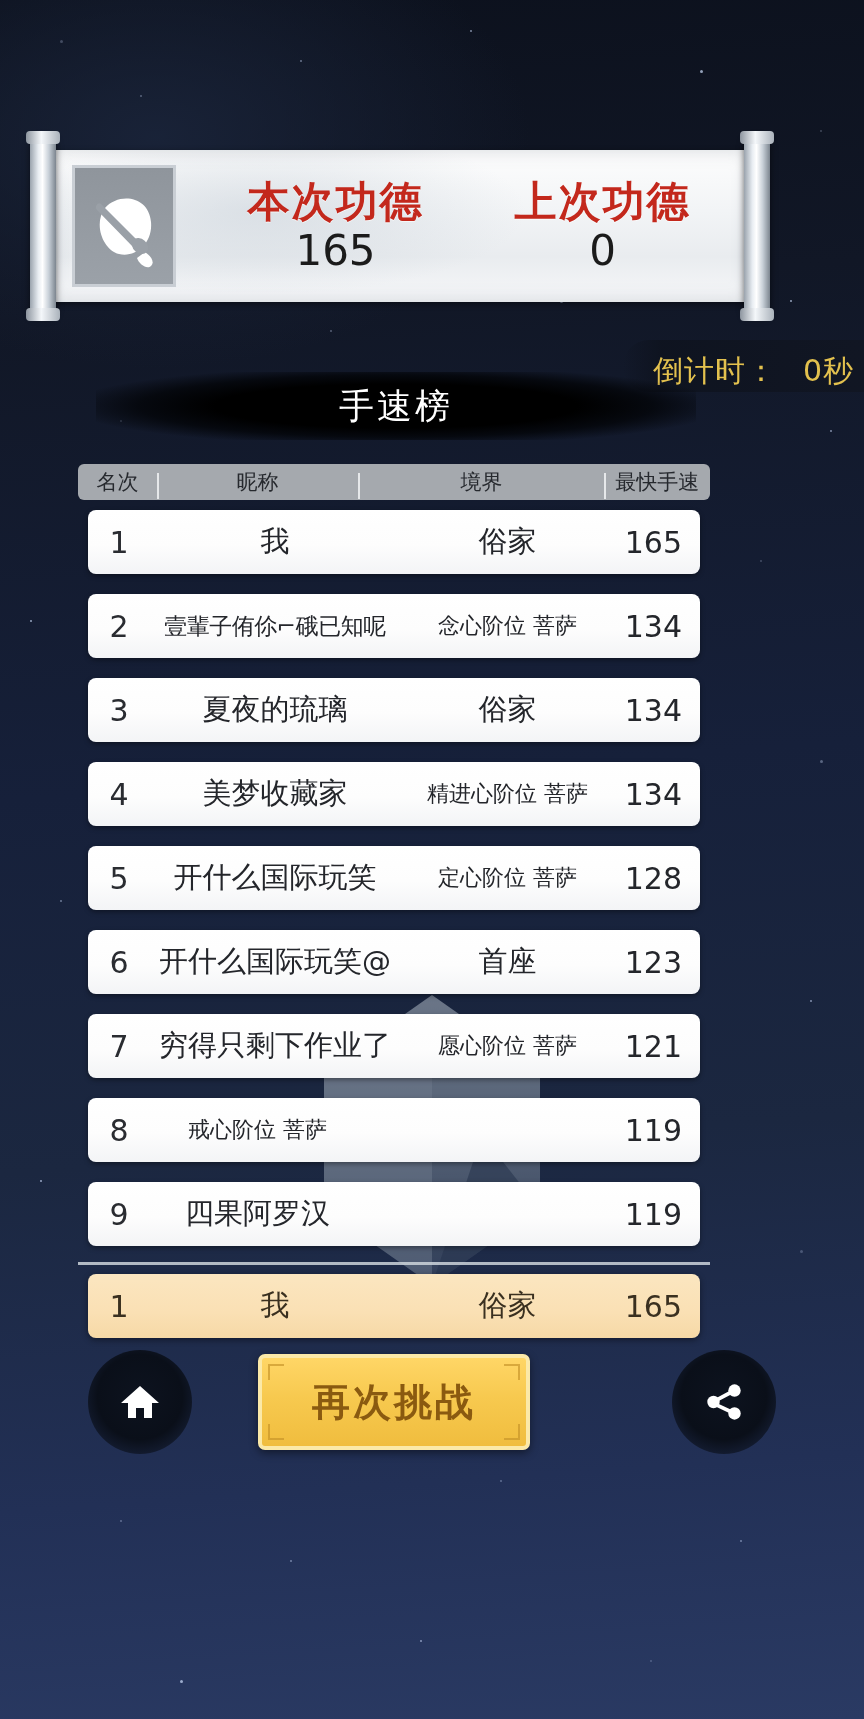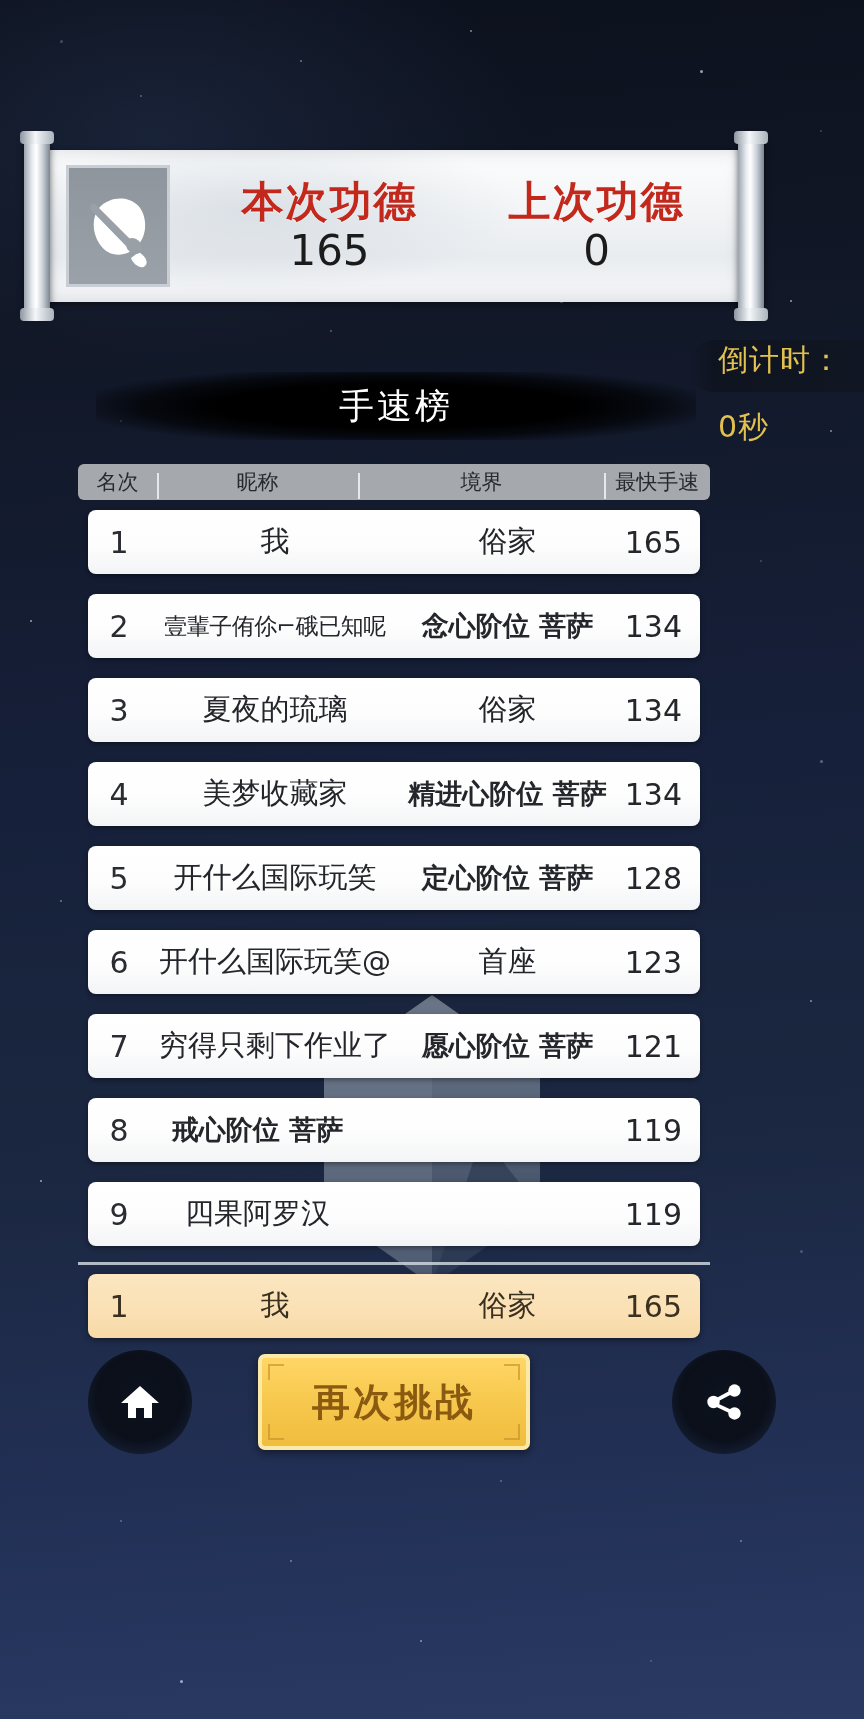--- a/index.html
+++ b/index.html
@@ -44,21 +44,21 @@
     z-index: 1;
     opacity: .55;
     pointer-events: none;
   }
 
   .screen { position: relative; z-index: 3; width: 864px; height: 1719px; }
 
   
   .merit-wrap {
     position: absolute;
-    left: 24px;
+    left: 30px;
     top: 136px;
     width: 740px;
     height: 180px;
     padding-left: 38px;
   }
   .scroll-rod {
     position: absolute;
     top: 0;
     width: 26px;
     height: 180px;
@@ -126,28 +126,27 @@
     margin-top: 2px;
     font-family: "DejaVu Sans", "Liberation Sans", sans-serif;
   }
 
   
   .countdown {
     position: absolute;
     right: 0;
     top: 340px;
     height: 52px;
-    padding: 0 22px 0 30px;
-    display: flex;
-    align-items: flex-start;
+    padding: 0 10px 0 30px;
+    display: flex;
+    align-items: flex-end;
     gap: 26px;
     background: linear-gradient(90deg, rgba(10,14,24,0) 0%, rgba(14,19,31,.92) 16%, rgba(17,22,35,.97) 100%);
     border-radius: 26px 0 0 26px;
     z-index: 4;
-    flex-direction: column;
   }
   .countdown span {
     font-size: 30px;
     color: #e3c14e;
     letter-spacing: 1px;
     white-space: nowrap;
   }
 
   
   .board-title {
@@ -226,21 +225,21 @@
     white-space: nowrap;
     overflow: hidden;
   }
   .row .c-nick.small { font-size: 23px; letter-spacing: -.5px; }
   .row .c-realm {
     width: 215px;
     text-align: center;
     font-size: 29px;
     white-space: nowrap;
   }
-  .row .c-realm.small { font-size: 27px; font-weight: bold; }
+  .row .c-realm.small { font-size: 22px; }
   .row .c-speed {
     flex: 1;
     text-align: right;
     padding-right: 18px;
     font-size: 30px;
   }
 
   .divider {
     position: absolute;
     left: 78px;

